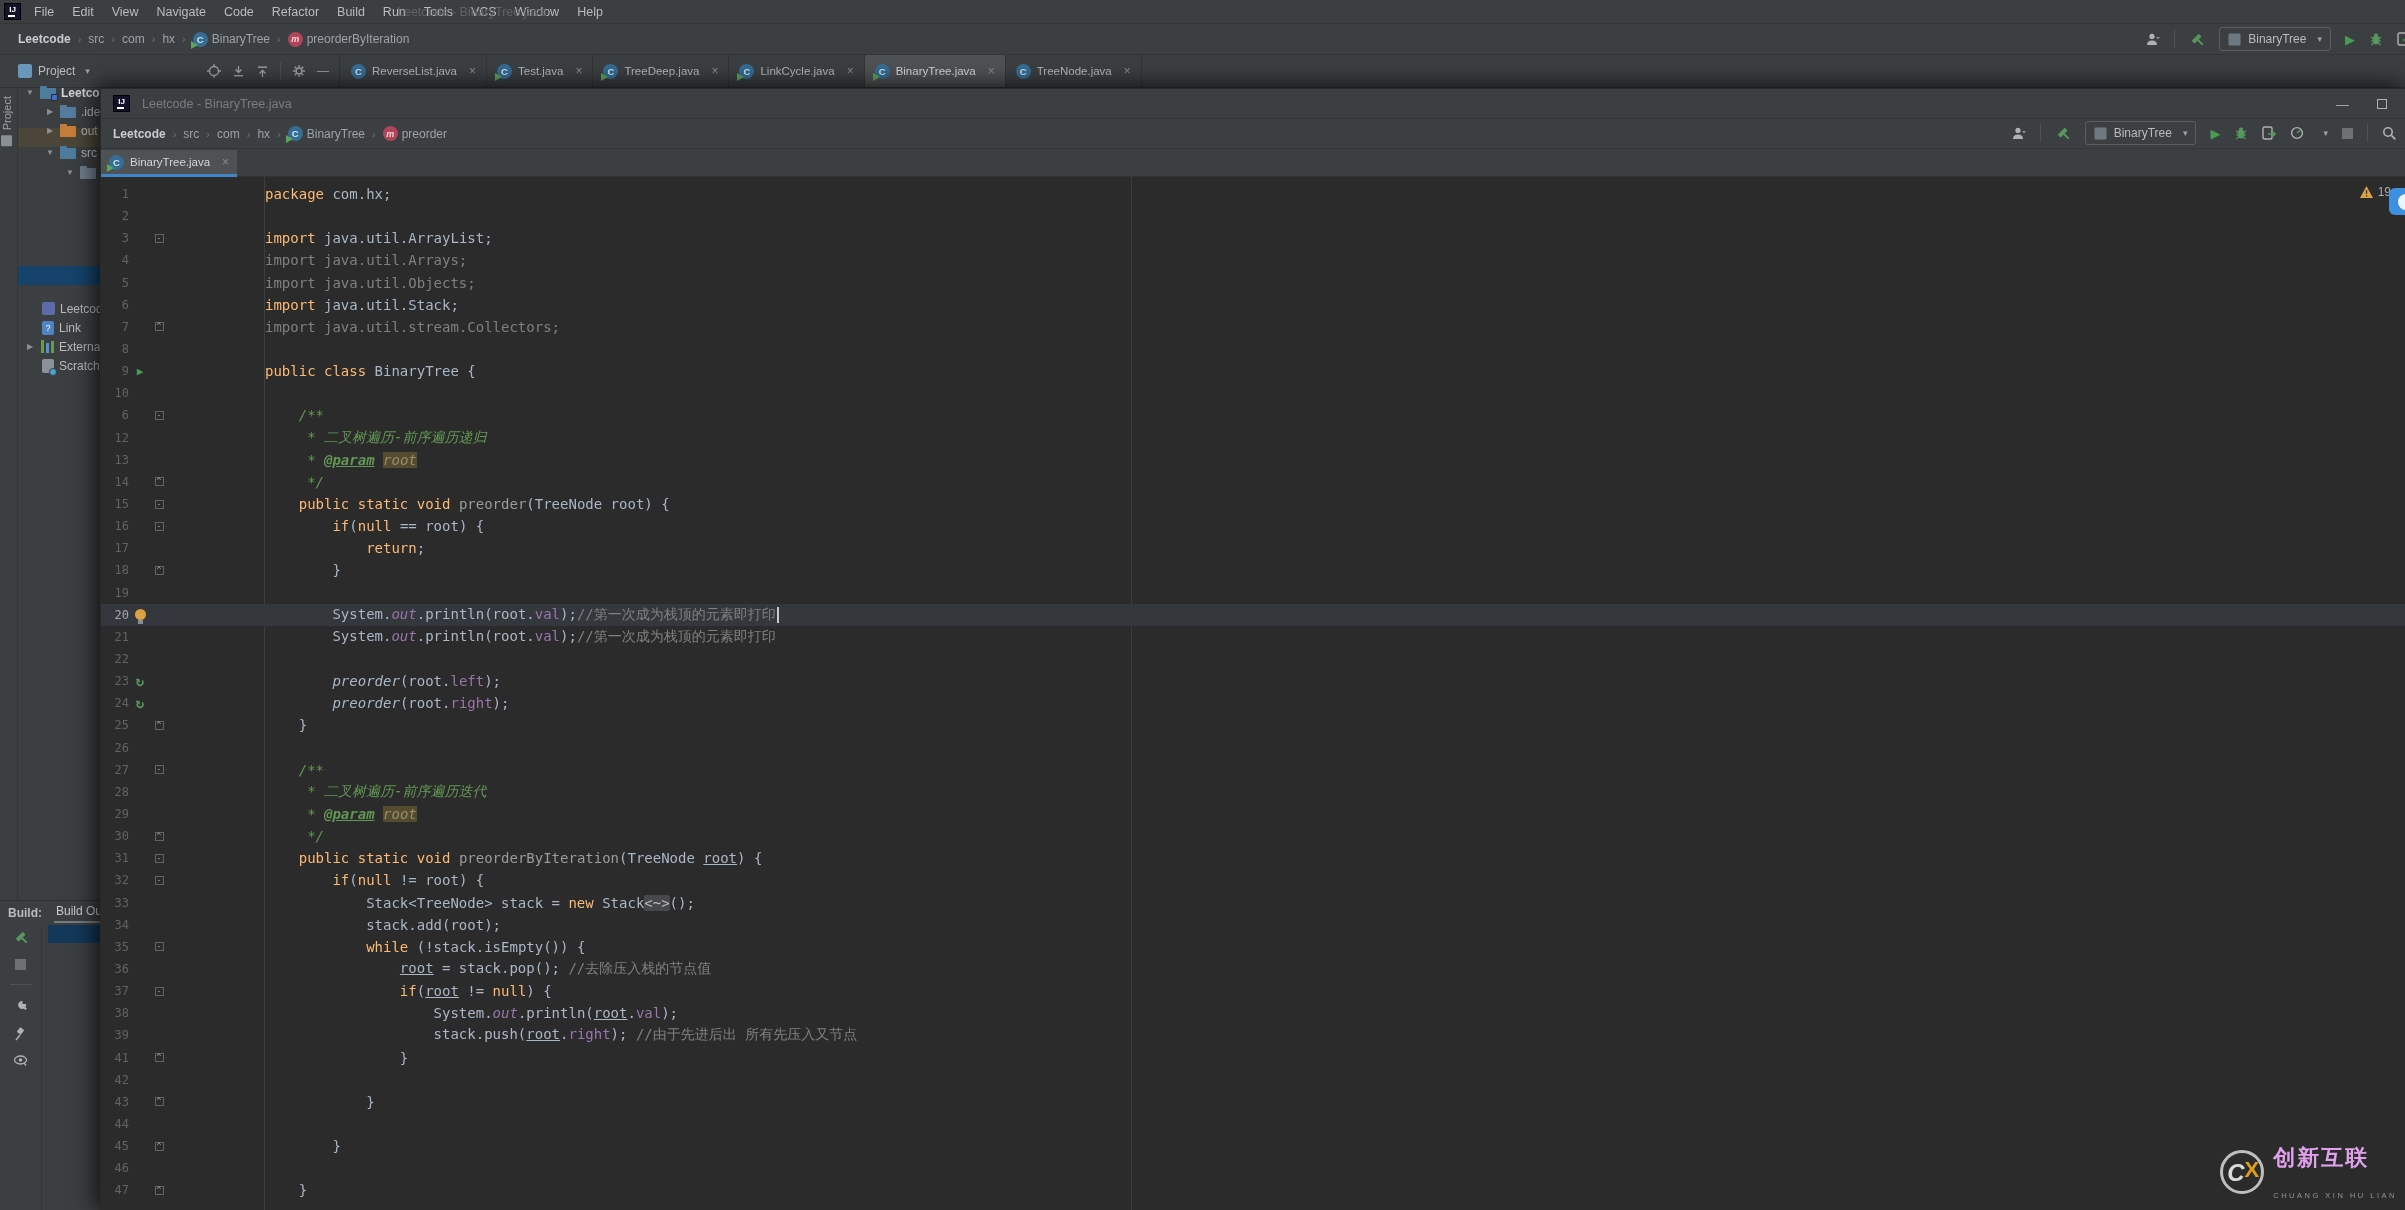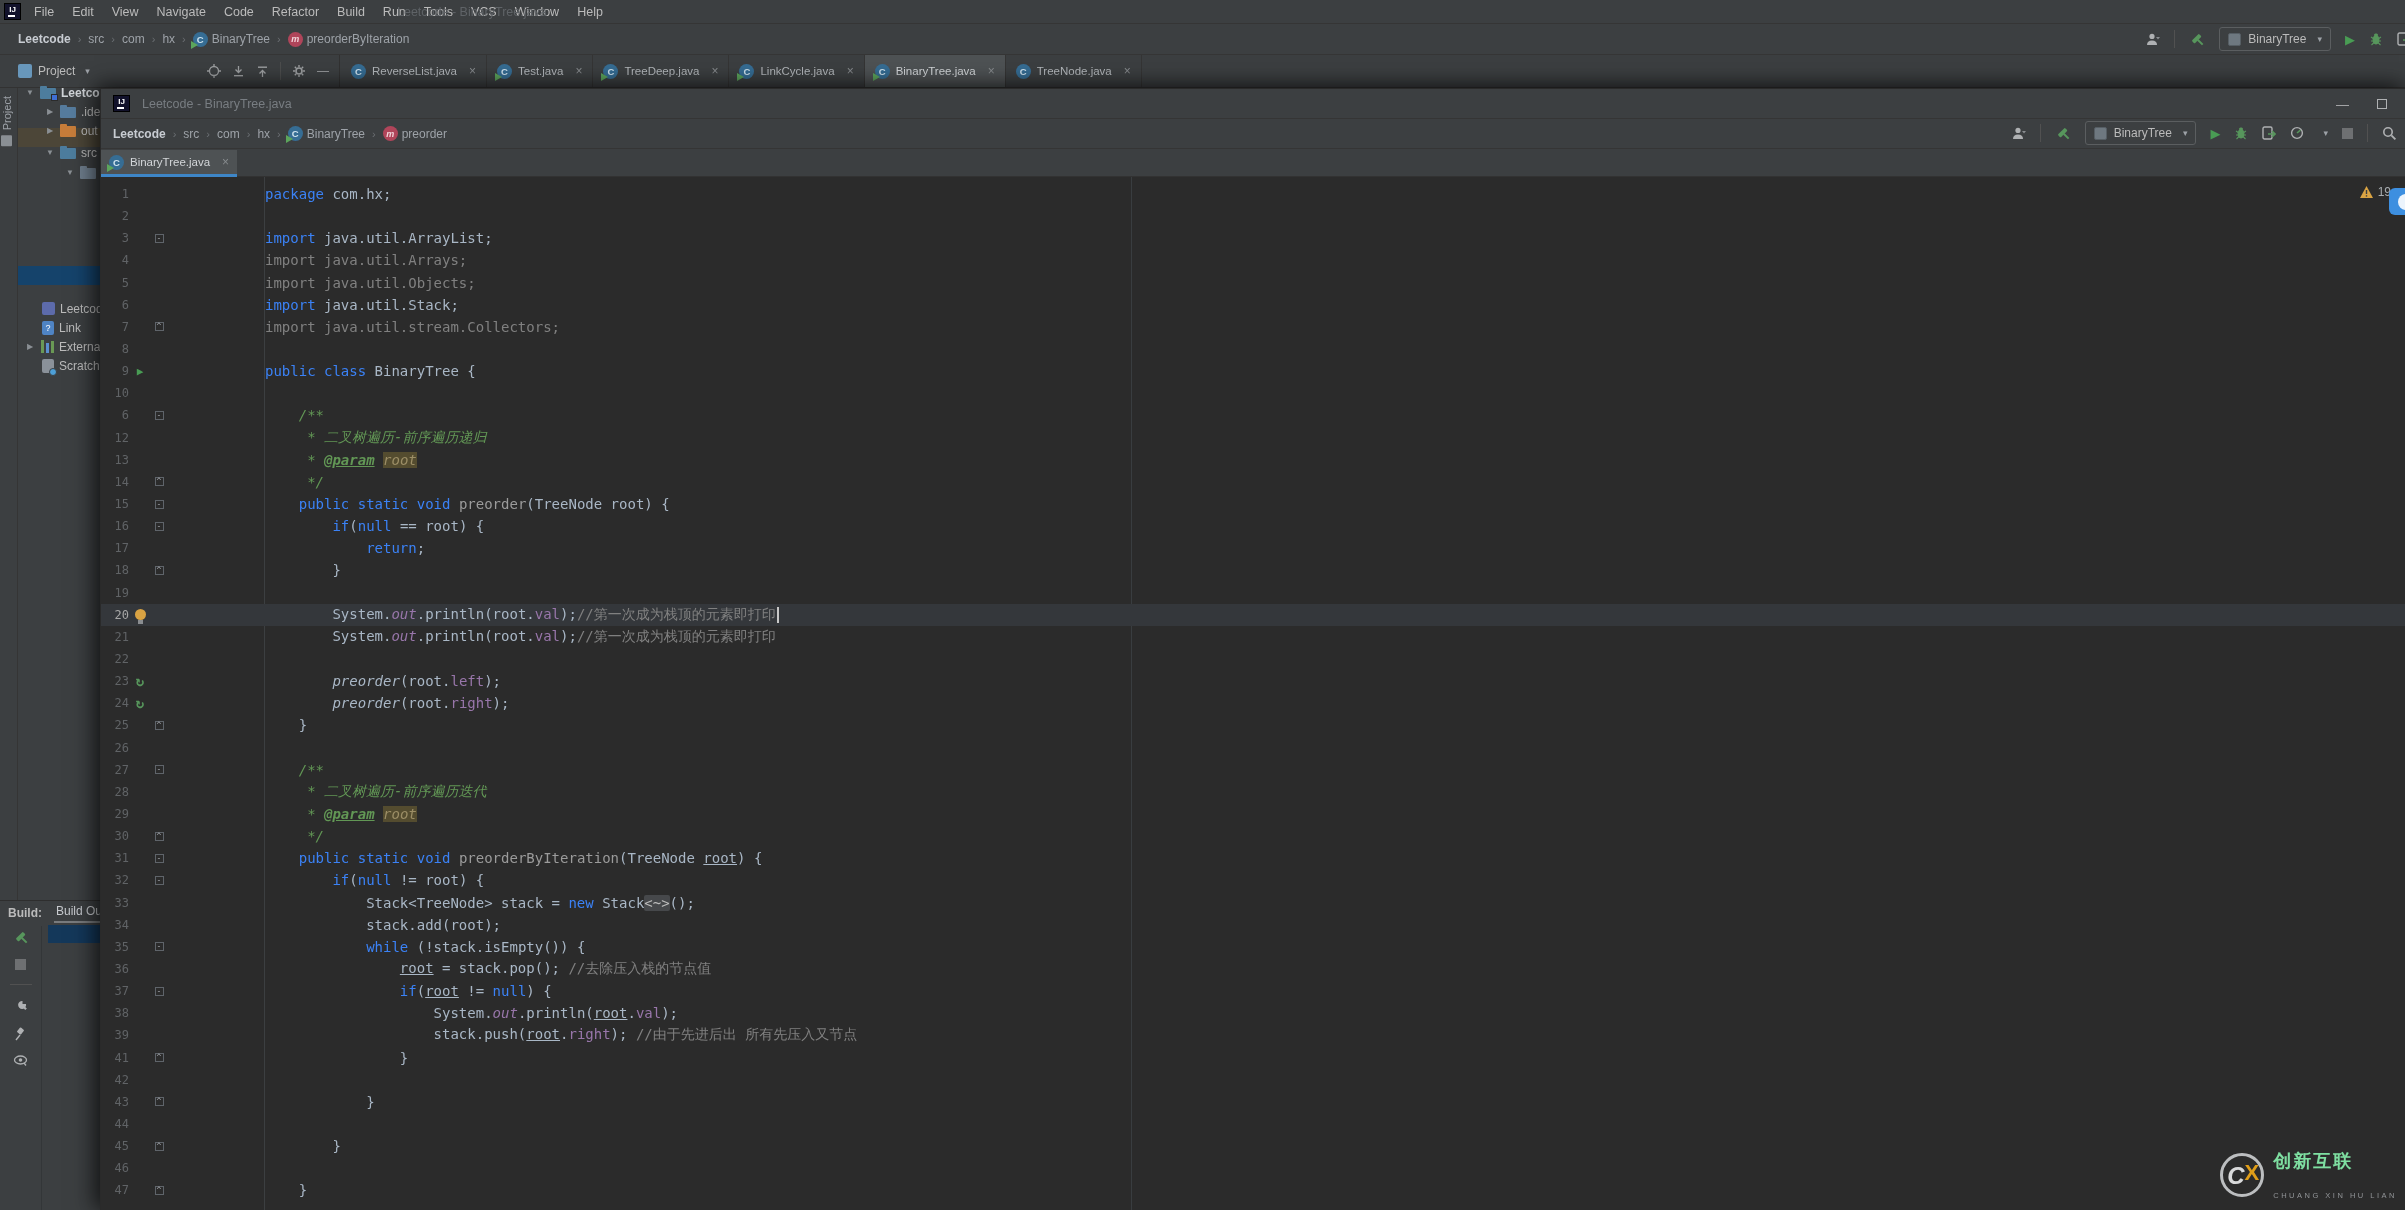--- a/index.html
+++ b/index.html
@@ -101,40 +101,40 @@
   #gutter-border { position:absolute; left:163px; top:0; bottom:0; width:1px; background:#3c3f41; }
   #margin-guide { position:absolute; left:1030px; top:0; bottom:0; width:1px; background:#393d40; }
   #code-lines { position:absolute; left:0; top:6px; right:0; }
   .cl { height:22.15px; display:flex; align-items:center; white-space:pre; font-family:"DejaVu Sans Mono", monospace; font-size:14px; }
   .cl.cur { background:#34373b; }
   .ln { width:28px; flex:none; text-align:right; font-size:12px; color:#606366; font-family:"DejaVu Sans Mono", monospace; }
   .gico { width:22px; flex:none; display:flex; justify-content:center; align-items:center; }
   .fslot { width:16px; flex:none; display:flex; justify-content:center; align-items:center; margin-right:98px; }
   .fm { width:9px; height:9px; border:1px solid #5f646a; color:#9da0a6; font-size:8px; line-height:7px; text-align:center; background:#2b2b2b; }
   .code { flex:1; }
-  .k{color:#3b82f6;} .d{color:#a9b7c6;} .g{color:#808080;text-align:right;} .c{color:#808080;}
+  .k{color:#fdba74;} .d{color:#a9b7c6;} .g{color:#808080;text-align:right;} .c{color:#808080;}
   .doc{color:#629755;font-style:italic;} .dt{color:#629755;font-style:italic;font-weight:bold;text-decoration:underline;}
   .hp{background:#544c2f;color:#9c8e66;font-style:italic;}
   .f{color:#9876aa;} .fi{color:#9876aa;font-style:italic;}
   .m{color:#9b9b9b;} .mi{color:#a9b7c6;font-style:italic;}
   .u{color:#a9b7c6;text-decoration:underline;}
   .fx{background:#46484b;color:#bcbcbc;border-radius:2px;}
   .caret { display:inline-block; width:2px; height:16px; background:#c8c8c8; vertical-align:middle; margin-left:1px; }
 
   #warn-widget { position:absolute; right:14px; top:8px; display:flex; align-items:center; gap:5px; font-size:12px; color:#a8adb0; }
 
   
   #edge-widget { right:0; top:188px; width:16px; height:27px; background:#3d8fe0; border-radius:6px 0 0 6px; z-index:20; display:flex; align-items:center; justify-content:flex-end; }
   #edge-widget i { width:16px; height:16px; border-radius:50%; background:#fff; margin-right:-9px; opacity:.9; }
   #watermark { right:8px; bottom:10px; z-index:20; display:flex; align-items:center; gap:9px; opacity:.92; }
   #wm-logo { width:44px; height:44px; border-radius:50%; border:3px solid #c9cbcd; position:relative; }
   #wm-logo span { position:absolute; left:4px; top:6px; font-size:24px; font-weight:bold; color:#e8e9ea; font-style:italic; }
   #wm-logo em { position:absolute; right:2px; top:4px; font-size:22px; font-weight:bold; color:#f0a818; font-style:normal; }
   #wm-text { display:flex; flex-direction:column; }
-  #wm-cn { font-size:18px; font-weight:bold; color:#86efac; letter-spacing:2px; }
+  #wm-cn { font-size:22px; font-weight:bold; color:#f0abfc; letter-spacing:2px; }
   #wm-en { font-size:7.5px; color:#9a9da0; letter-spacing:2.5px; margin-top:18px; }
 </style>
 </head>
 <body>
 
 <div class="abs" id="menubar">
   <span class="ic ic-ij" style="margin:0 4px 0 4px;">IJ</span>
   <span id="menu-items" style="display: flex; align-items: flex-end;">
       <span class="menu-item">File</span>
       <span class="menu-item">Edit</span>

